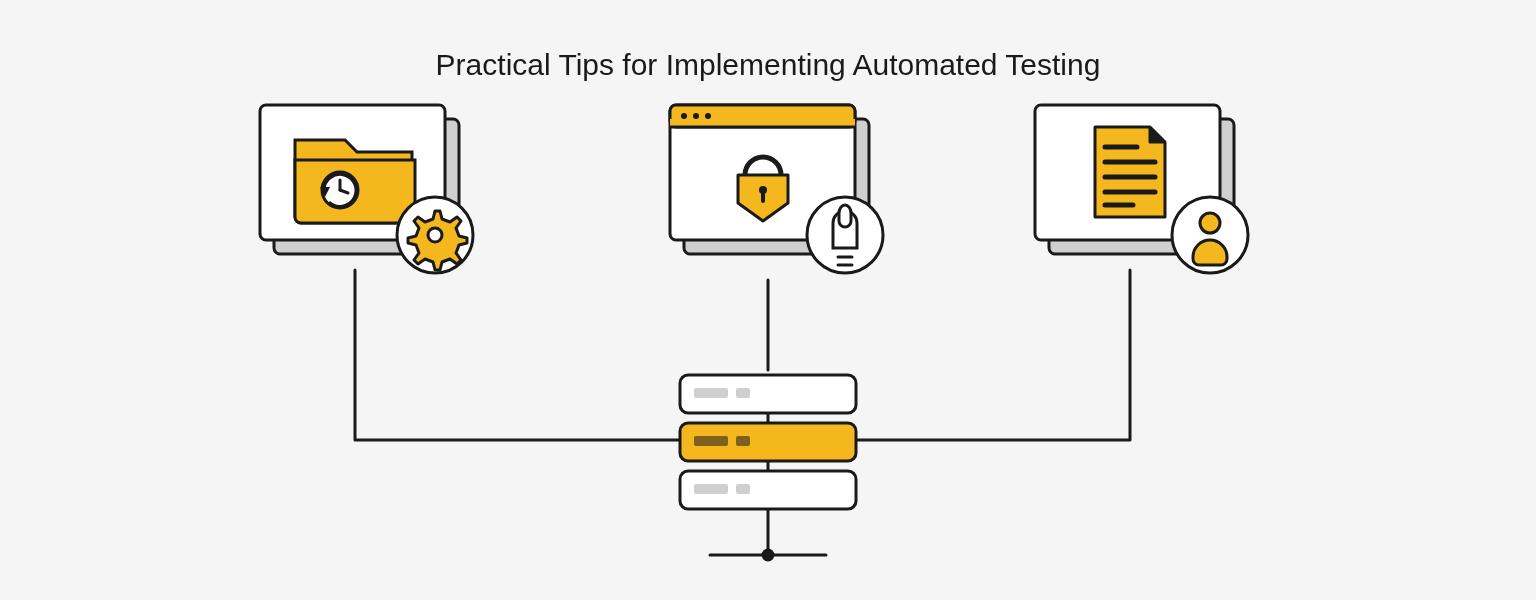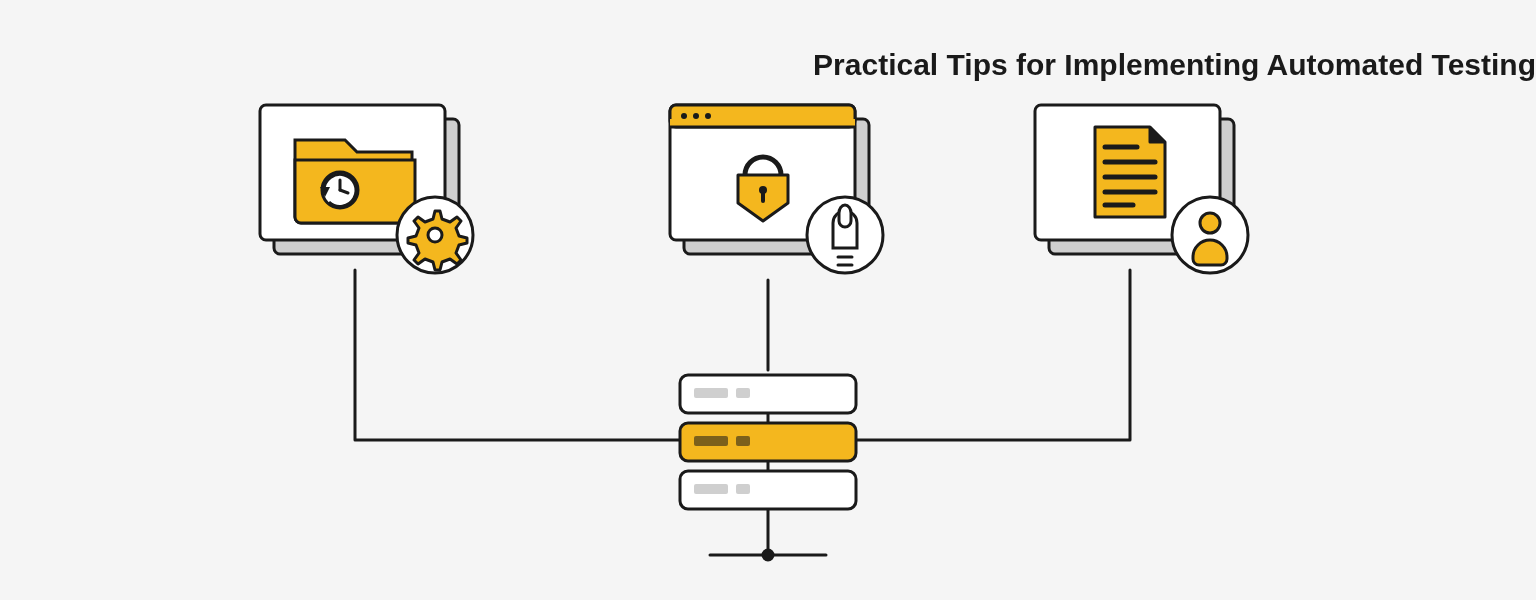--- a/index.html
+++ b/index.html
@@ -9,23 +9,23 @@
     background: #f5f5f5;
     font-family: -apple-system, BlinkMacSystemFont, "Segoe UI", Arial, sans-serif;
     position: relative;
     overflow: hidden;
   }
   .title {
     position: absolute;
     top: 48px;
     left: 0;
     right: 0;
-    text-align: right;
+    text-align: center;
     font-size: 30px;
-    font-weight: 700;
+    font-weight: 400;
     color: #1a1a1a;
   }
   .diagram {
     position: absolute;
     top: 0;
     left: 0;
     width: 1536px;
     height: 600px;
   }
 </style>

